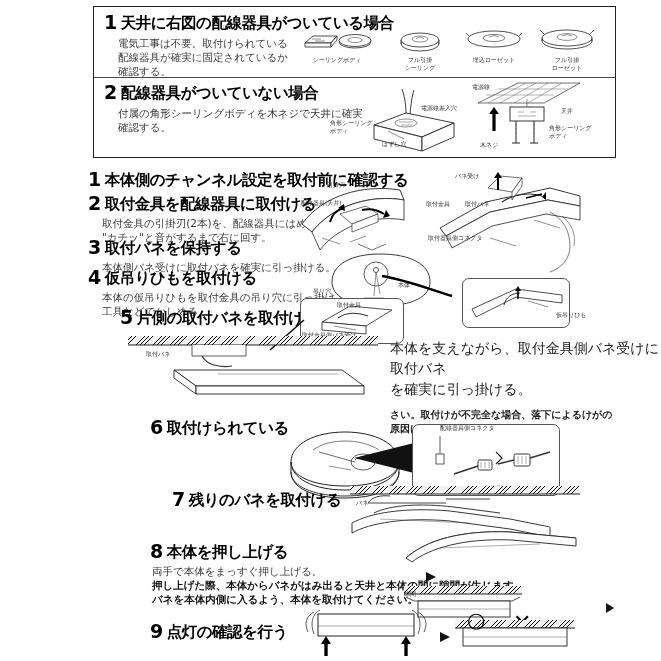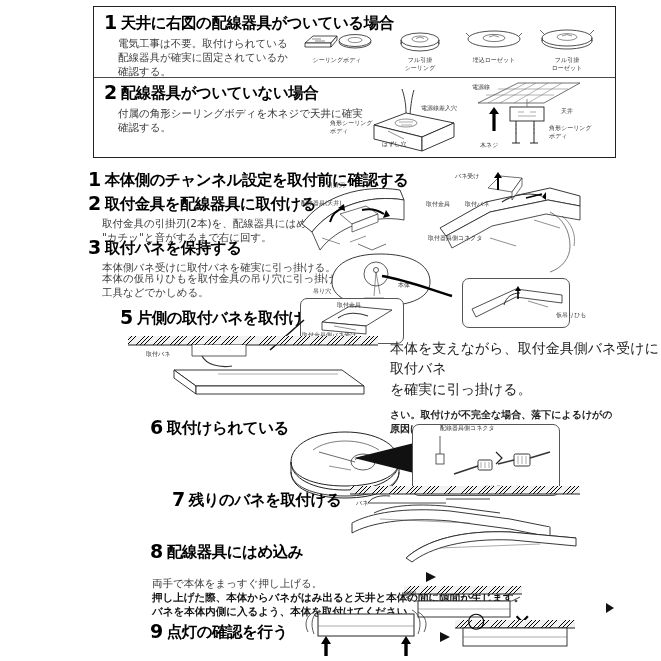--- a/index.html
+++ b/index.html
@@ -273,20 +273,23 @@
   <div class="tb" style="left:88px; top:238px;">
     <div class="hdr">
       <span class="num">3</span><span class="ttl">取付バネを保持する</span>
     </div>
     <div style="margin-top:3px; margin-left:14px;">
       <div class="desc">本体側バネ受けに取付バネを確実に引っ掛ける。</div>
     </div>
   </div>
 
   <div class="tb" style="left:88px; top:268px;">
+    <div class="hdr">
+      <span class="num">4</span><span class="ttl">仮吊りひもを取付ける</span>
+    </div>
     <div style="margin-top:3px; margin-left:14px;">
       <div class="desc">本体の仮吊りひもを取付金具の吊り穴に引っ掛け</div>
       <div class="desc">工具などでかしめる。</div>
     </div>
   </div>
 
   <div class="ill" style="left:300px; top:180px;">
     <svg width="120" height="82" viewBox="0 0 120 82">
       <path d="M2,44 C22,16 62,4 100,10 L104,20 C70,14 32,26 12,52 Z" fill="#fff" stroke="#222" stroke-width="0.9"></path>
       <path d="M12,52 C32,26 70,14 104,20 L104,40 C72,34 36,48 20,70 Z" fill="#fff" stroke="#222" stroke-width="0.8"></path>
@@ -488,23 +491,23 @@
       <path d="M2,30 L2,40 C20,30 54,24 100,28 L160,36 L200,44 L200,34" fill="#fff" stroke="#222" stroke-width="0.9"></path>
       <path d="M30,26 L120,30" stroke="#555" stroke-width="0.5"></path>
     </svg>
   </div>
   <div class="cap" style="position:absolute; left:356px; top:499px;">
     <span>バネ</span>
   </div>
 
   <div class="tb" style="left:150px; top:542px;">
     <div class="hdr">
-      <span class="num">8</span><span class="ttl">配線器具にはめ込み</span>
-    </div>
-    <div style="margin-top:15px; margin-left:2px;">
+      <span class="num">8</span><span class="ttl">本体を押し上げる</span>
+    </div>
+    <div style="margin-top:3px; margin-left:2px;">
       <div class="desc">両手で本体をまっすぐ押し上げる。</div>
       <div class="desc-b">押し上げた際、本体からバネがはみ出ると天井と本体の間に隙間が生じます。</div>
       <div class="desc-b">バネを本体内側に入るよう、本体を取付けてください。</div>
     </div>
   </div>
 
   <div class="ill" style="left:400px; top:528px;">
     <svg width="180" height="34" viewBox="0 0 180 34">
       <path d="M6,30 C26,12 62,2 110,4 L176,10" fill="none" stroke="#222" stroke-width="0.9"></path>
       <path d="M6,30 C26,12 62,2 110,4 L176,10 L176,18 L112,12 C64,10 30,20 12,34 Z" fill="#fff" stroke="#222" stroke-width="0.9"></path>

